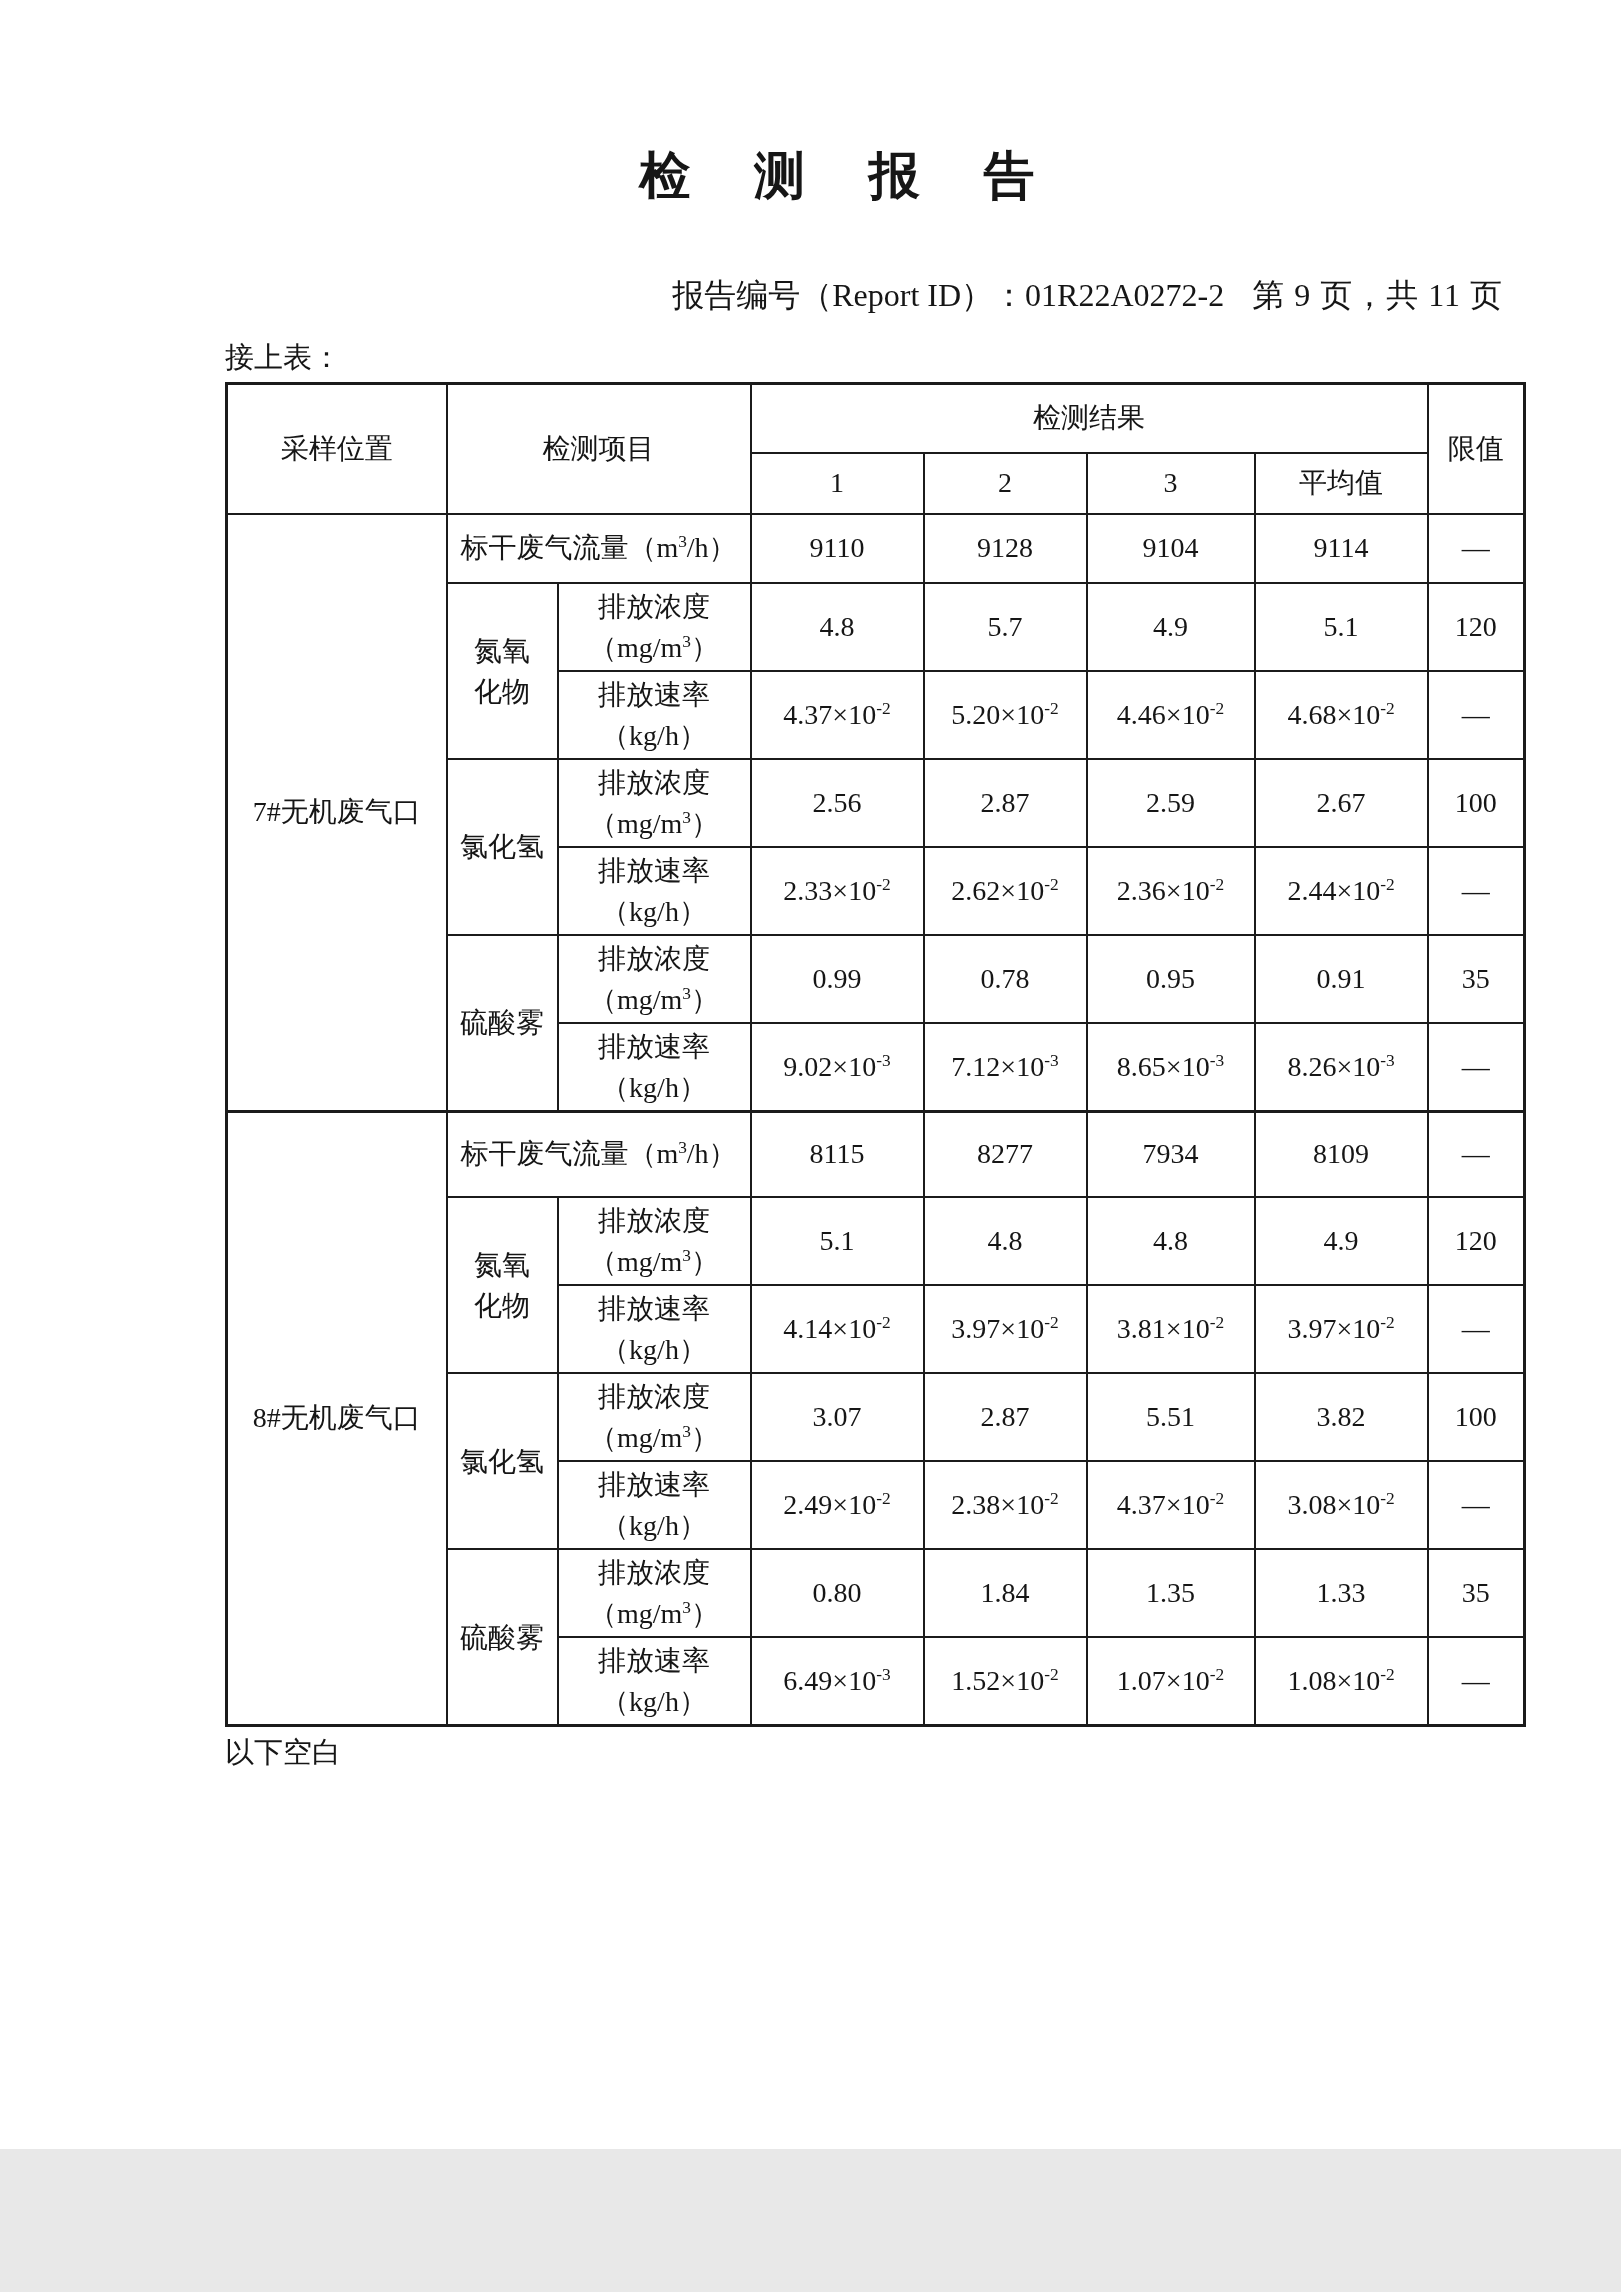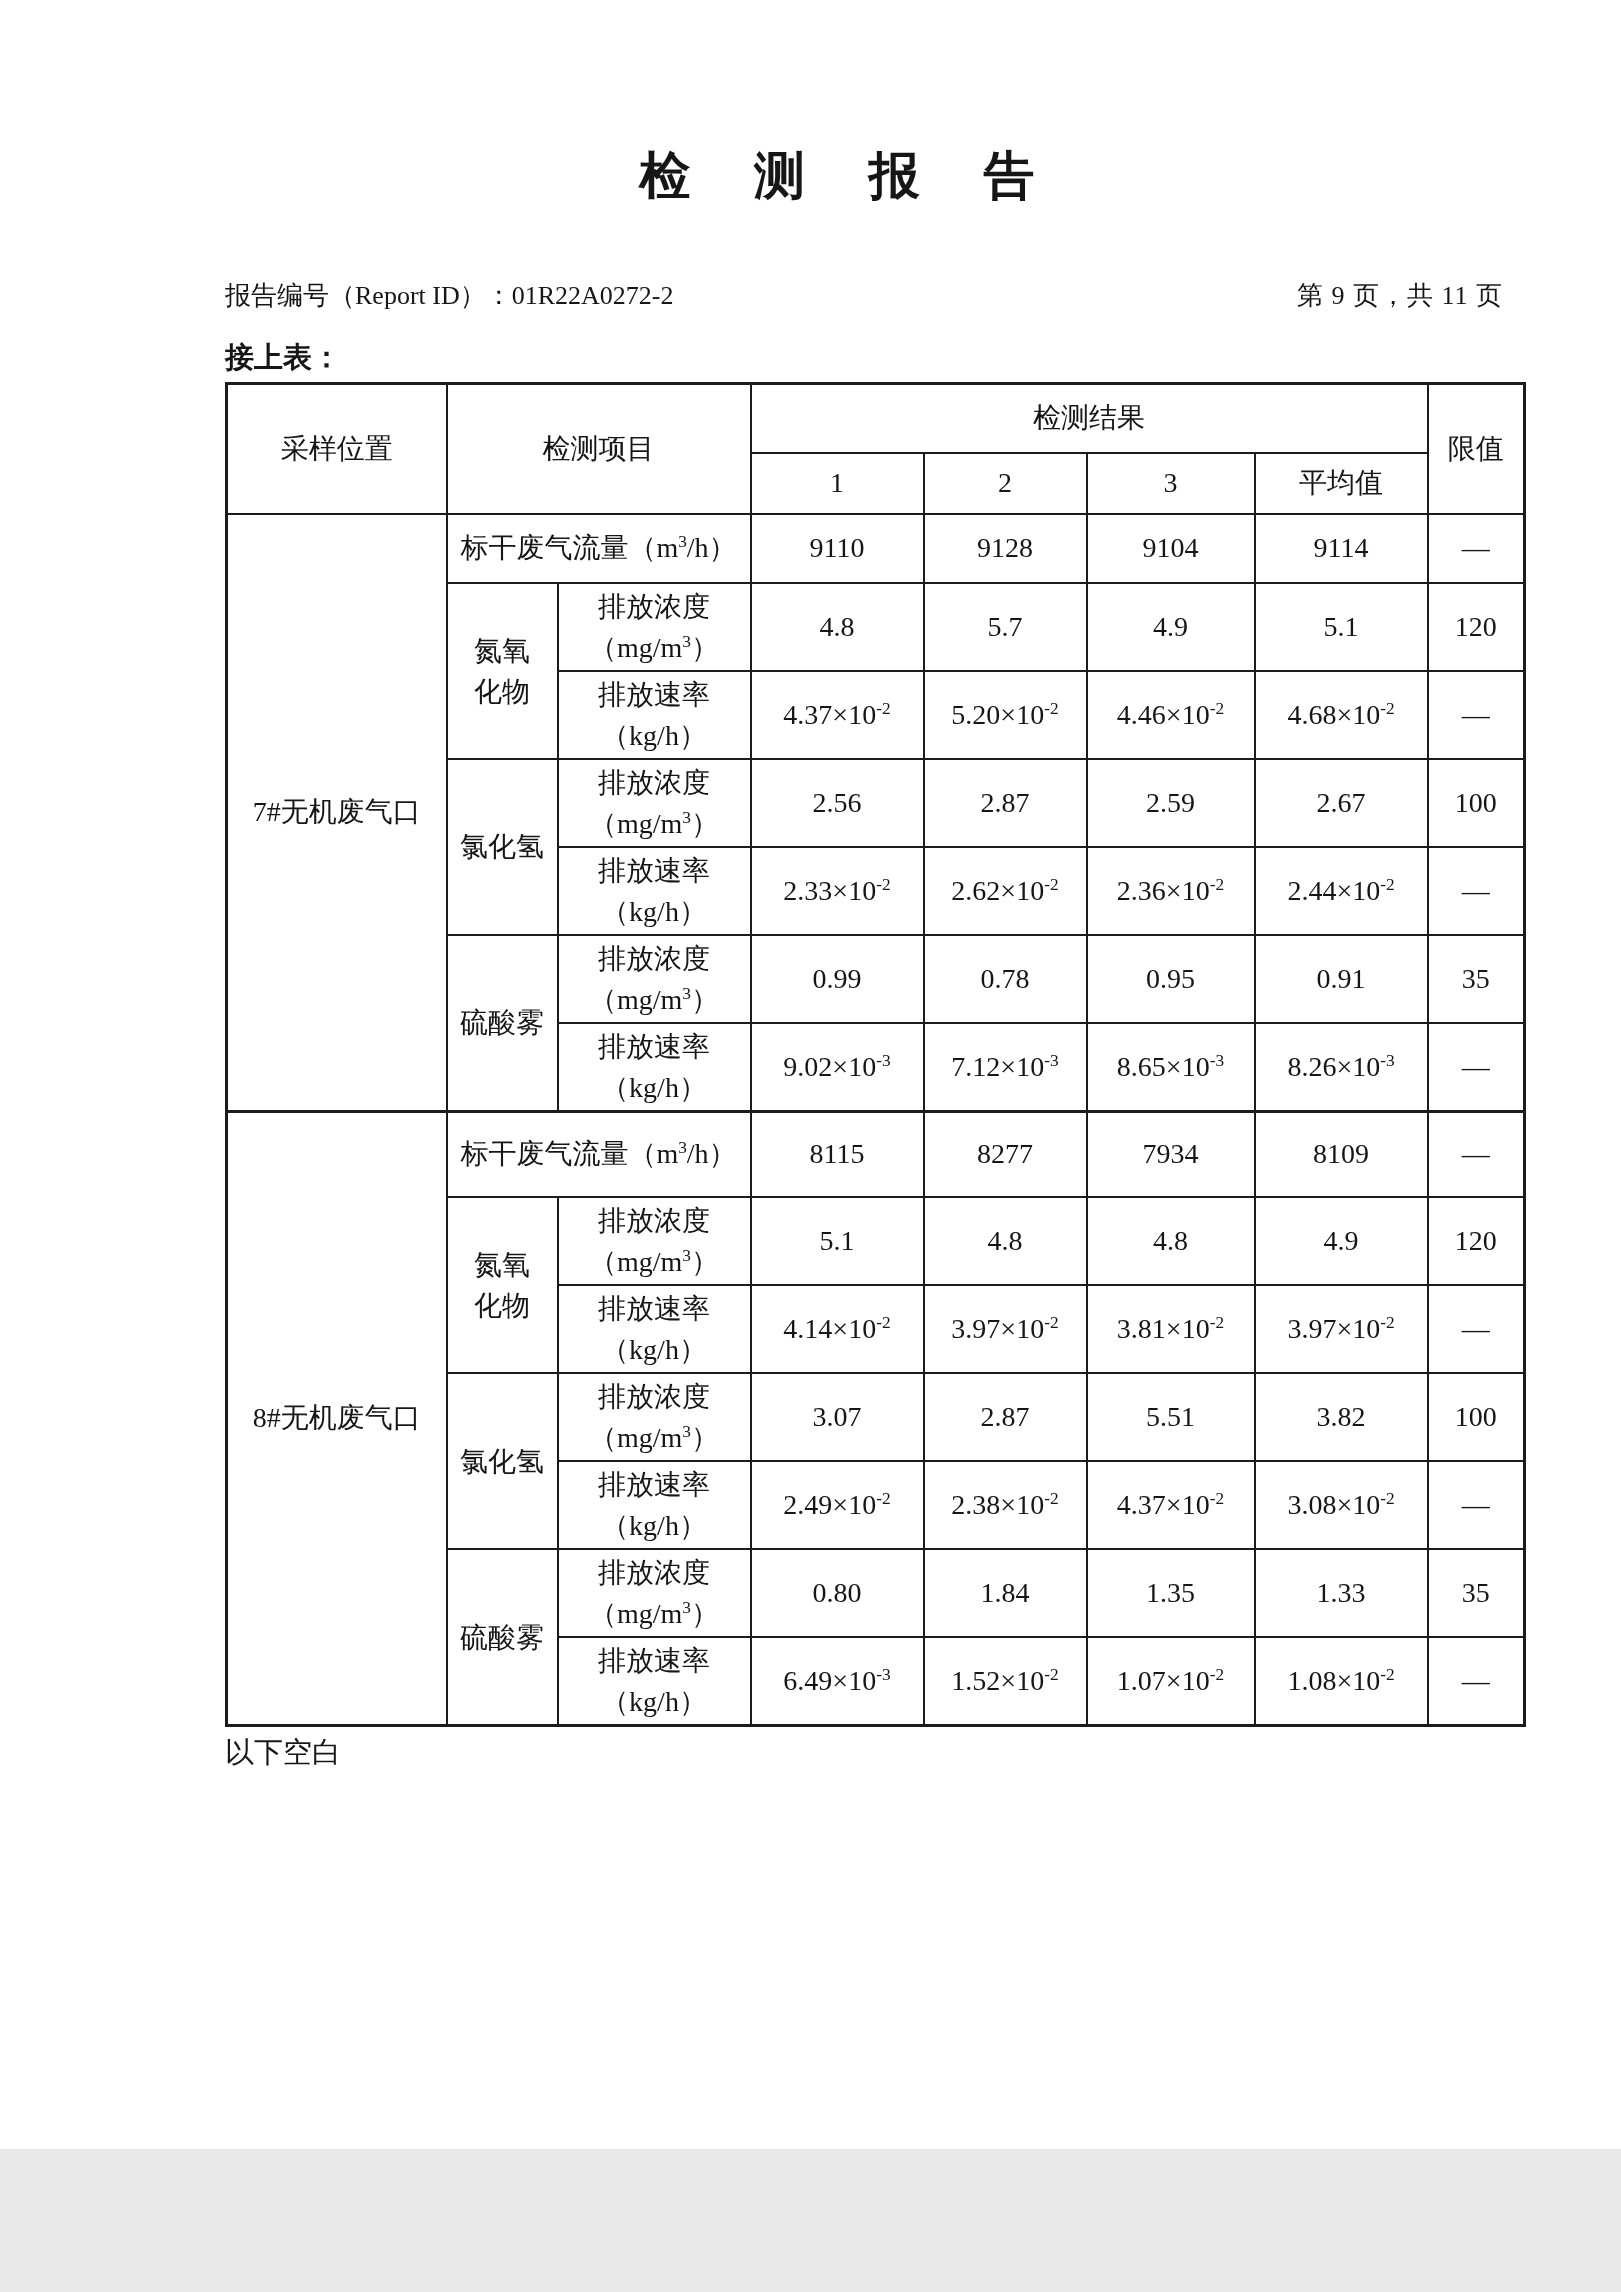--- a/index.html
+++ b/index.html
@@ -19,31 +19,31 @@
     padding-top:147px;
     text-align:center;
     font-size:51px;
     font-weight:bold;
     letter-spacing:25.5px;
     line-height:1.15;
     white-space:nowrap;
   }
   .meta-row{
     display:flex;
-    justify-content:space-between;
+    justify-content:flex-end;
     align-items:flex-end;
     margin-top:71px;
-    font-size:26px;
+    font-size:32px;
     line-height:37px;
   }
   .meta-right{letter-spacing:1px;margin-left:28px;}
   .continuation{
     margin-top:25.5px;
     font-size:29px;
-    font-weight:bold;
+    font-weight:normal;
     line-height:37px;
   }
   table.report{
     margin-top:5.9px;
     border-collapse:collapse;
     table-layout:fixed;
     width:1296px;
     border:3.9px solid #1b1b1b;
   }
   table.report th, table.report td{

